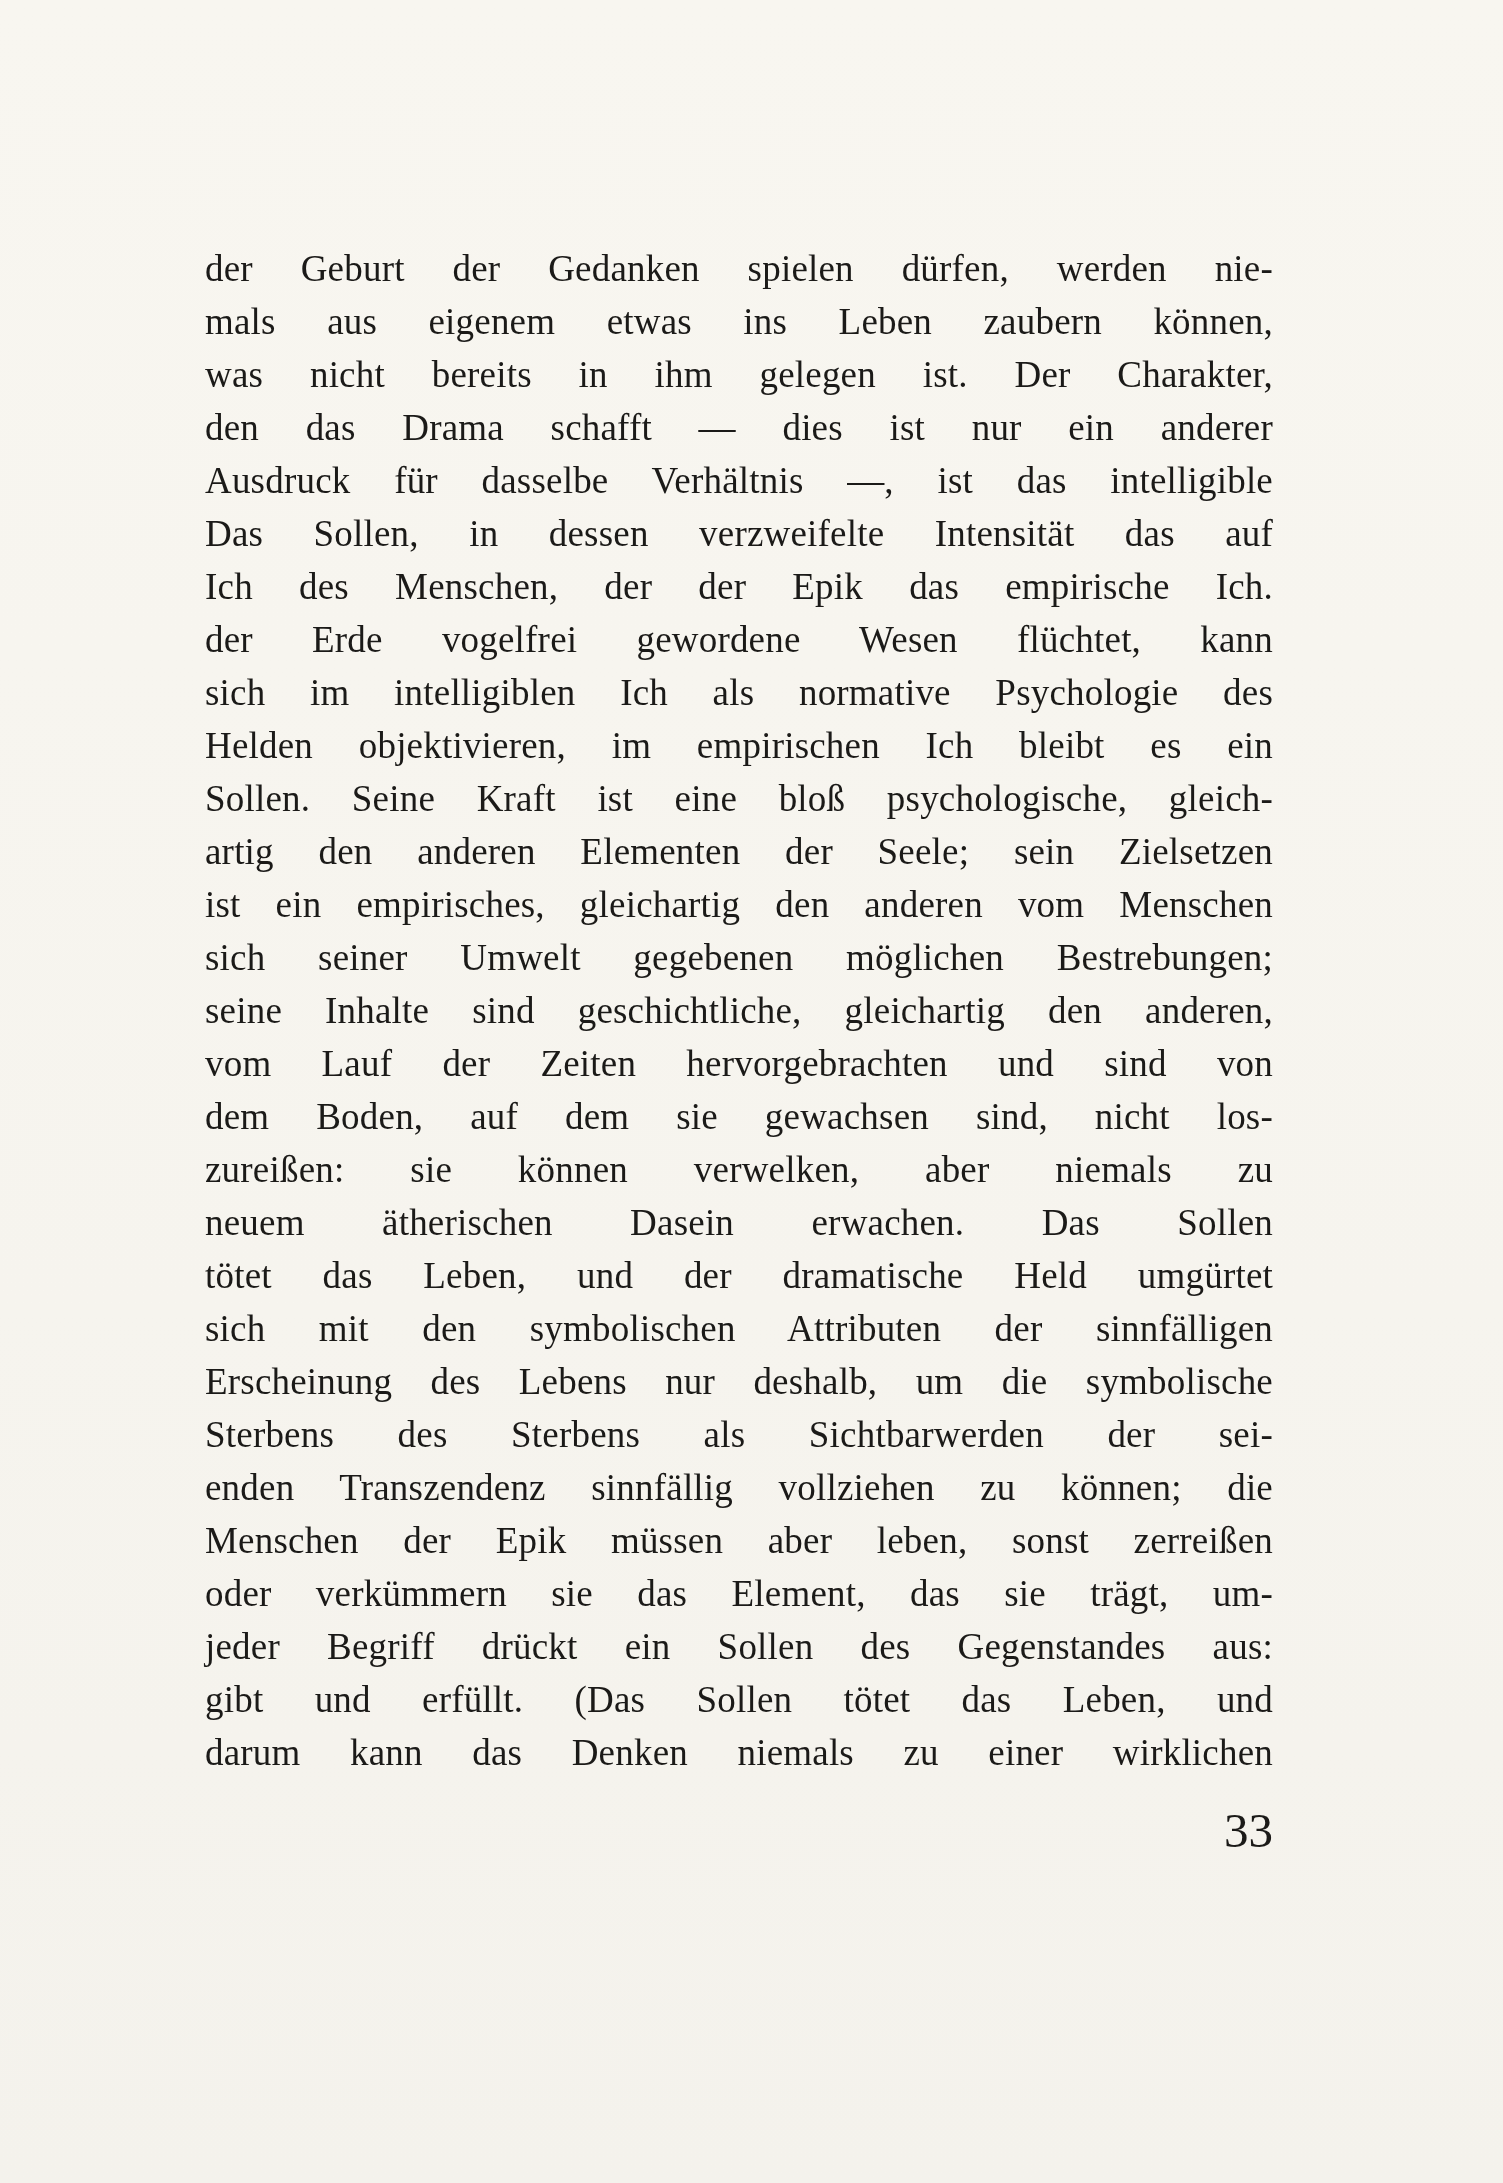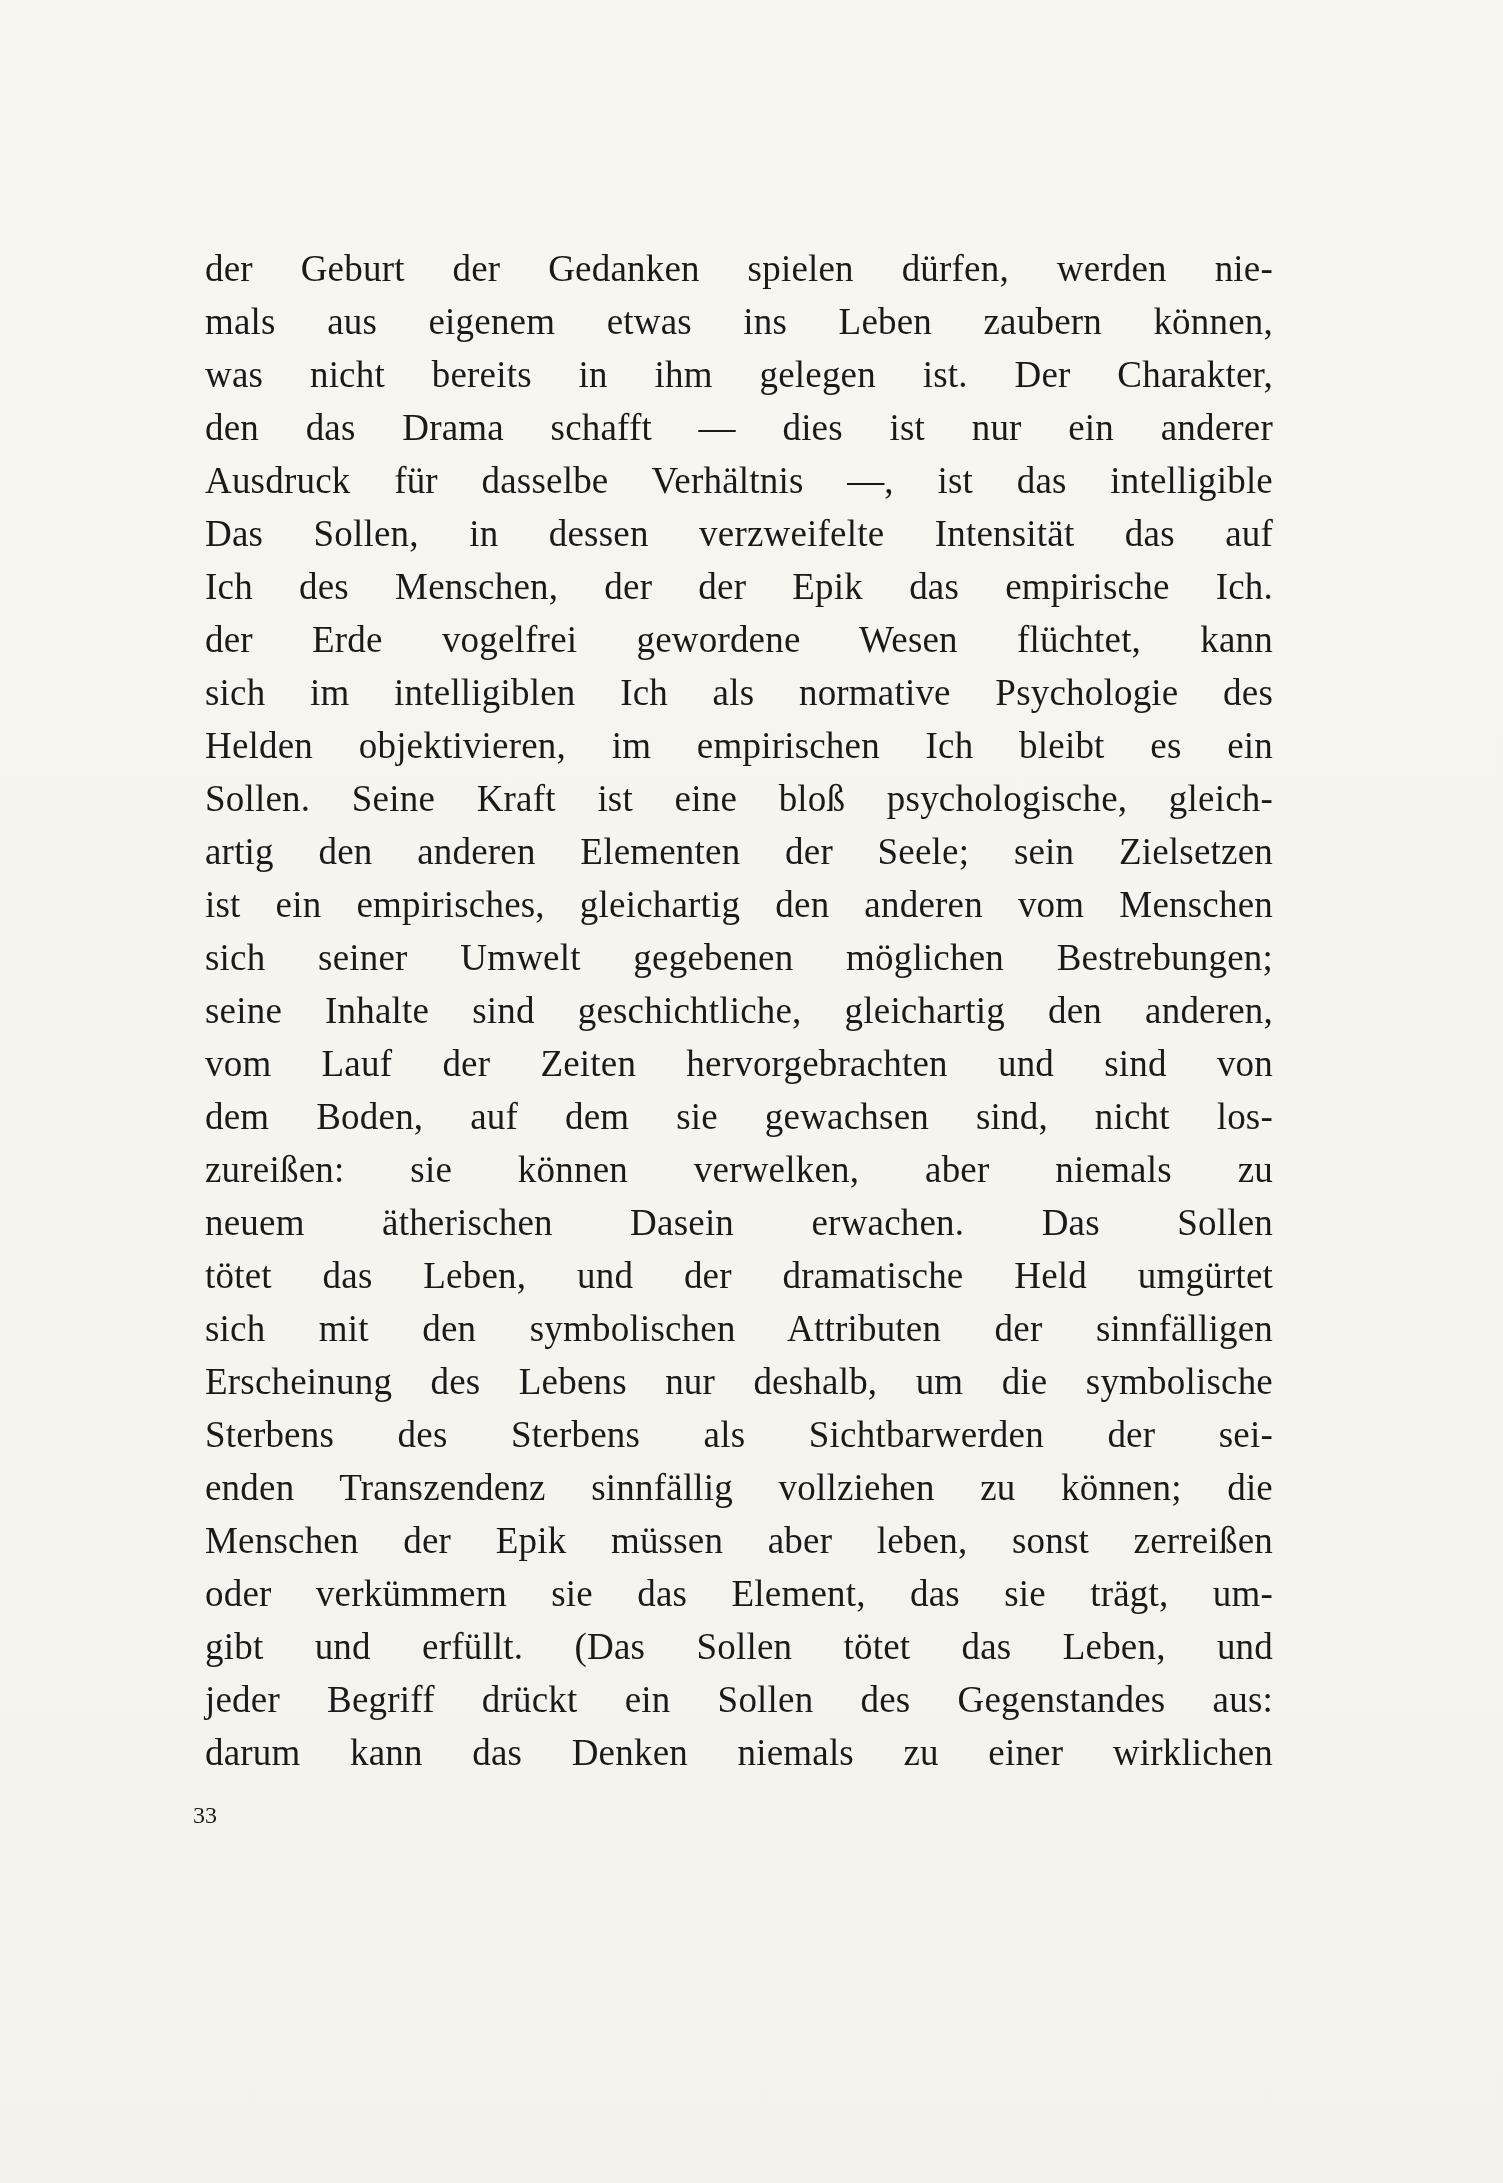--- a/index.html
+++ b/index.html
@@ -37,22 +37,23 @@
     -moz-text-align-last: justify;
     letter-spacing: 0.2px;
     white-space: normal;
     margin-left: 12px;
   }
   .page-number {
     position: absolute;
     left: 193px;
     top: 1802px;
     width: 1080px;
-    font-size: 24px;
+    font-size: 49px;
     color: #1b1a18;
+    text-align: right;
   }
 </style>
 </head>
 <body>
 
 <div class="page">
   <div class="text-block">
     <div class="line">der Geburt der Gedanken spielen dürfen, werden nie-</div>
     <div class="line">mals aus eigenem etwas ins Leben zaubern können,</div>
     <div class="line">was nicht bereits in ihm gelegen ist. Der Charakter,</div>
@@ -72,18 +73,18 @@
     <div class="line">dem Boden, auf dem sie gewachsen sind, nicht los-</div>
     <div class="line">zureißen: sie können verwelken, aber niemals zu</div>
     <div class="line">neuem ätherischen Dasein erwachen. Das Sollen</div>
     <div class="line">tötet das Leben, und der dramatische Held umgürtet</div>
     <div class="line">sich mit den symbolischen Attributen der sinnfälligen</div>
     <div class="line">Erscheinung des Lebens nur deshalb, um die symbolische</div>
     <div class="line">Sterbens des Sterbens als Sichtbarwerden der sei-</div>
     <div class="line">enden Transzendenz sinnfällig vollziehen zu können; die</div>
     <div class="line">Menschen der Epik müssen aber leben, sonst zerreißen</div>
     <div class="line">oder verkümmern sie das Element, das sie trägt, um-</div>
+    <div class="line">jeder Begriff drückt ein Sollen des Gegenstandes aus:</div>
     <div class="line">gibt und erfüllt. (Das Sollen tötet das Leben, und</div>
-    <div class="line">jeder Begriff drückt ein Sollen des Gegenstandes aus:</div>
     <div class="line">darum kann das Denken niemals zu einer wirklichen</div>
   </div>
   <div class="page-number">33</div>
 </div>
 
 </body></html>

